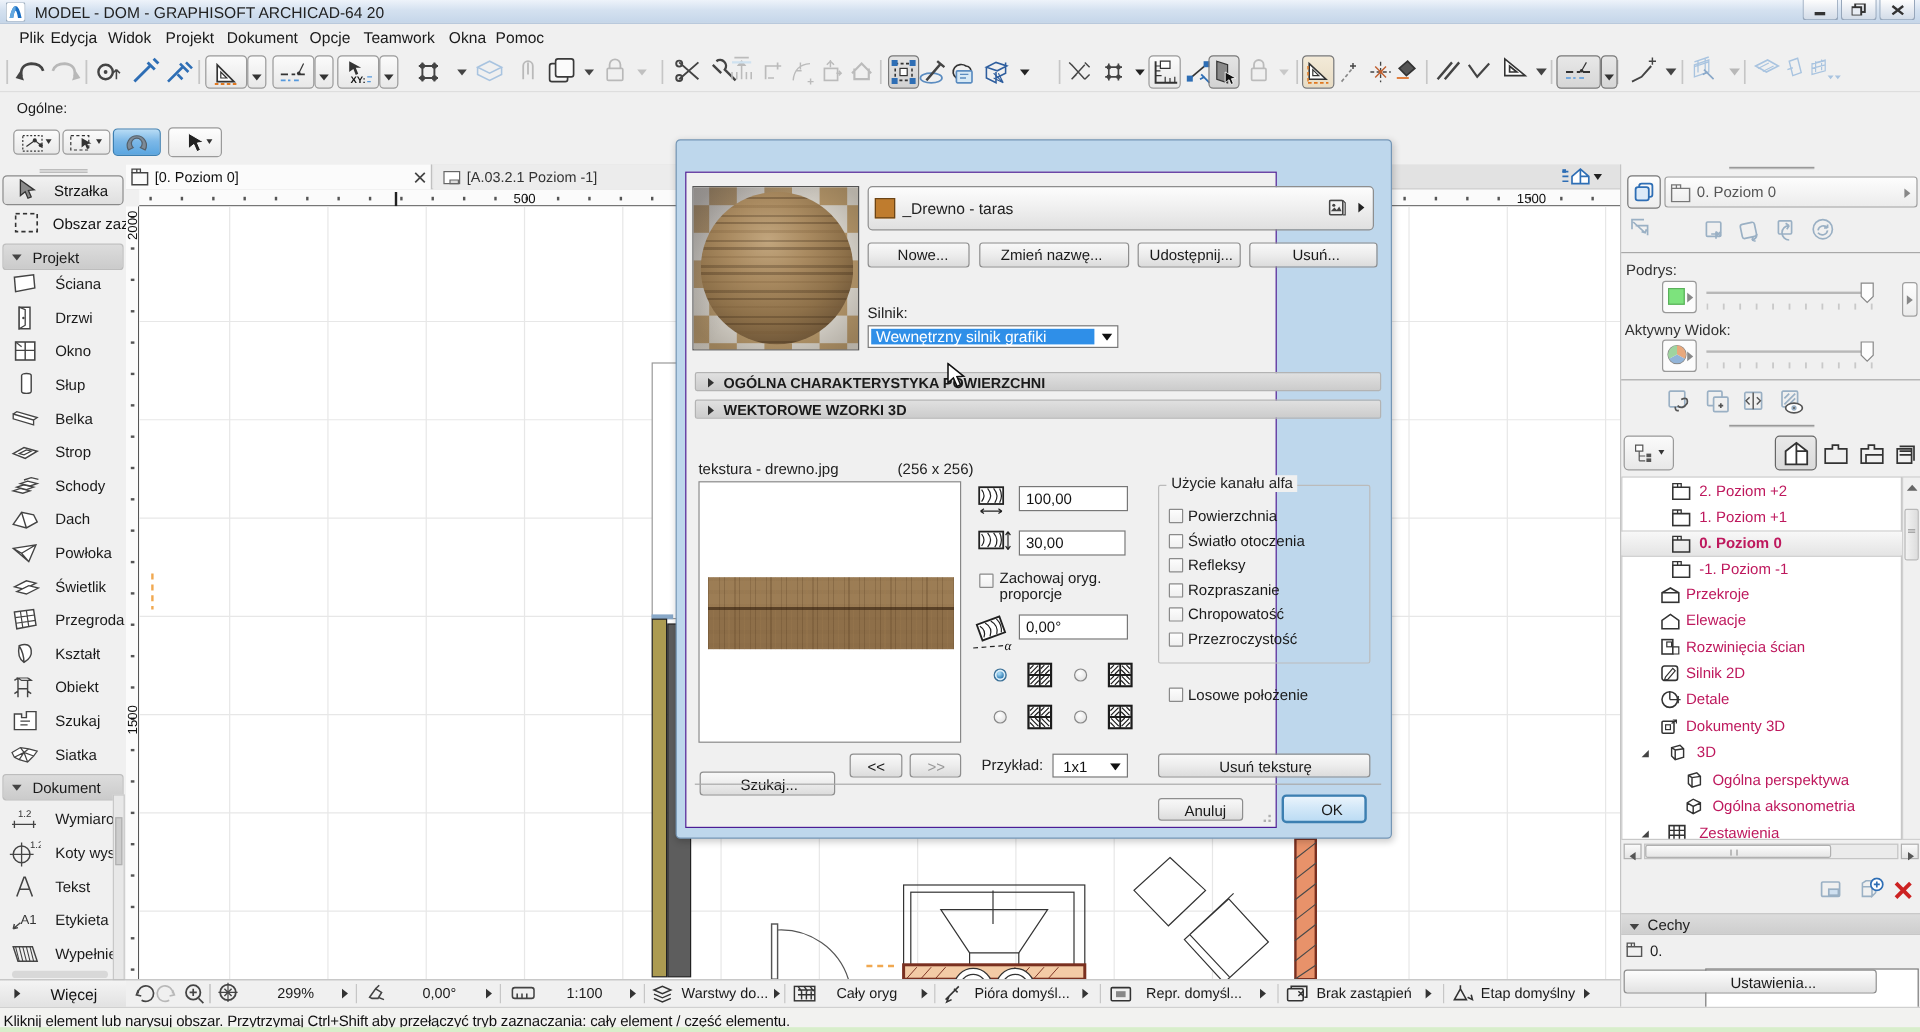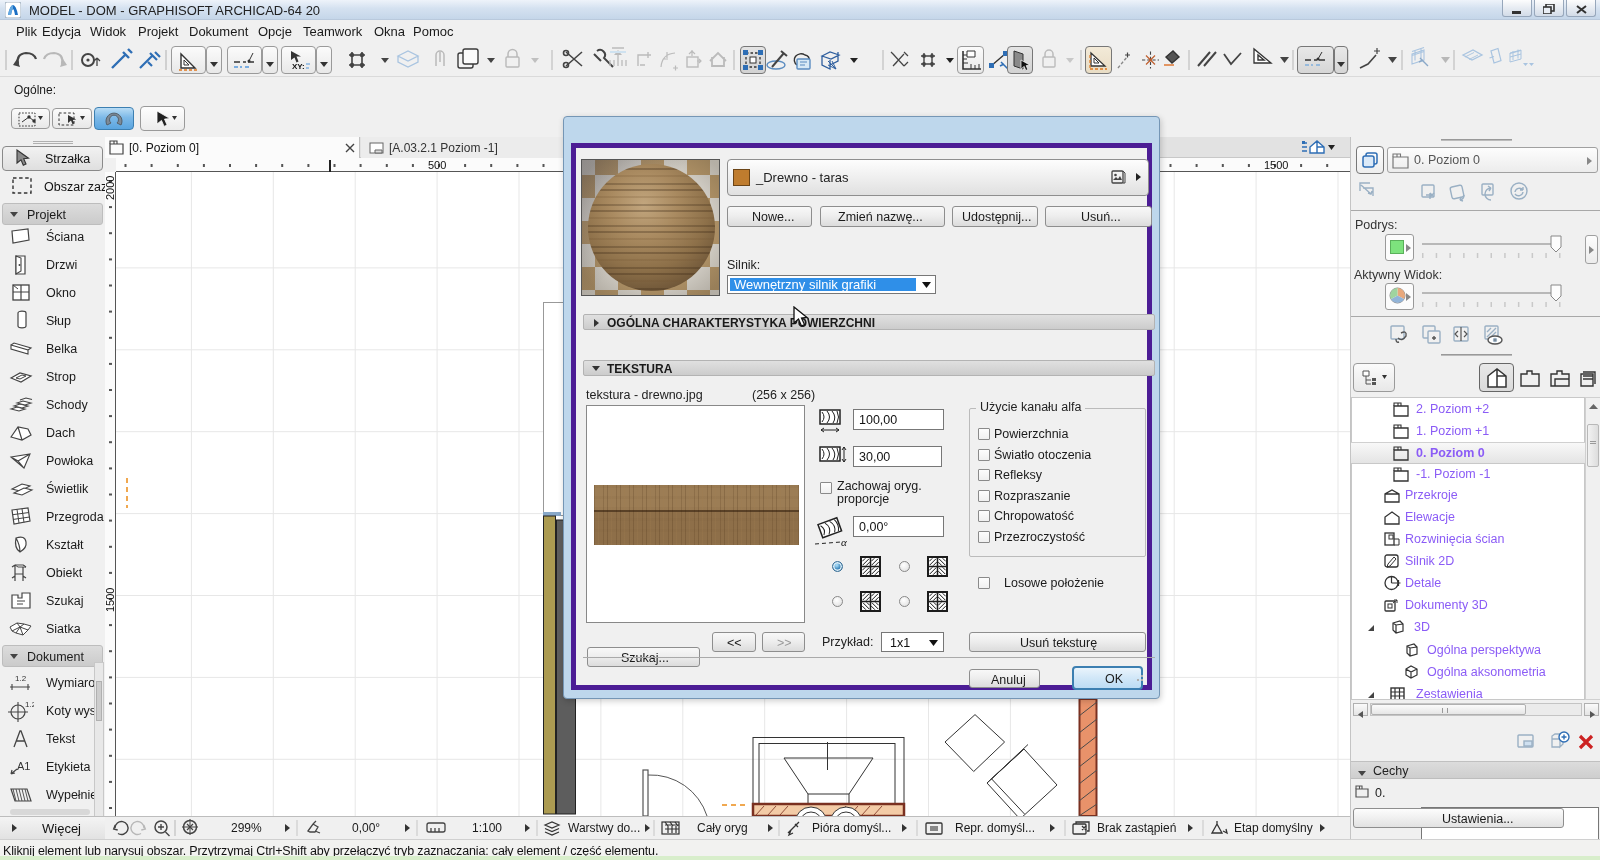--- a/index.html
+++ b/index.html
@@ -29,21 +29,21 @@
 #hintbar .htxt{position:absolute;left:3px;top:4px;font-size:12.5px;color:#111;letter-spacing:-0.15px}
 #hintgreen{left:0;top:856px;width:1600px;height:4px;background:#d8eecb}
 .btn{position:absolute;background:linear-gradient(#f8f8f8,#eeeeee 45%,#dcdcdc);border:1px solid #8e8e8e;border-radius:3px;font-size:12.5px;color:#1a1a1a;text-align:center}
 .tbtn{position:absolute;top:2px;height:28px;background:linear-gradient(#fbfbfb,#e8e8e8);border:1px solid #9a9a9a;border-radius:4px;display:flex;align-items:center;justify-content:center}
 .tpress{background:linear-gradient(#e4e4e4,#d2d2d2);border-color:#777}
 .tri-r{display:inline-block;width:0;height:0;border-top:4px solid transparent;border-bottom:4px solid transparent;border-left:5px solid #333}
 .tri-d{display:inline-block;width:0;height:0;border-left:4px solid transparent;border-right:4px solid transparent;border-top:5px solid #333}
 
 #dialog{left:563px;top:116px;width:597px;height:583px;background:#bed7ec;border:1px solid #7596b5;border-radius:4px;box-shadow:1px 2px 6px rgba(0,0,0,0.2)}
 #dlgtitle{position:absolute;left:0;top:0;width:100%;height:26px;font-size:14px;color:#333}
-#dlgbody{position:absolute;left:7px;top:26px;width:581px;height:547px;background:#f0f0f0;border:5px solid #4c1d95}
+#dlgbody{position:absolute;left:7px;top:26px;width:493px;height:547px;background:#f0f0f0;border:1px solid #4c1d95}
 .secbar{position:absolute;left:7px;width:572px;height:16px;background:linear-gradient(#e0e0e0,#cccccc);border:1px solid #b3b3b3;border-radius:2px;font-weight:bold;font-size:12px;color:#1a1a1a}
 .field{position:absolute;background:#fff;border:1px solid #777;font-size:12.5px;color:#111}
 .cb{position:absolute;width:12px;height:12px;background:linear-gradient(#fdfdfd,#f0f0f0);border:1px solid #8a8a8a;border-radius:1px}
 .clabel{position:absolute;font-size:12.5px;color:#1a1a1a}
 .radio{position:absolute;width:11px;height:11px;border-radius:50%;background:radial-gradient(circle at 40% 35%,#fff,#dcdcdc);border:1px solid #888}
 .rsel{background:radial-gradient(circle at 40% 35%,#9fd4f2 10%,#2f7cb4 55%,#15486e 95%);border-color:#3a6f96;box-shadow:inset 0 0 0 1.5px #dceef8}
 .pat{position:absolute;width:21px;height:21px}
 #checker{position:absolute;left:0;top:0;width:139px;height:137px;background:
  linear-gradient(125deg,rgba(55,55,70,0.30),rgba(0,0,0,0) 45%),
  radial-gradient(circle at 52% 48%,rgba(0,0,0,0) 52%,rgba(60,50,35,0.22) 85%),
@@ -815,21 +815,21 @@
       </svg>
     </div>
  <svg style="position:absolute;left:168px;top:230px" width="82" height="22" viewBox="0 0 82 22">
   <g fill="none" stroke="#333" stroke-width="1.4">
    <path d="M2 19 L2 7 L8 7 L8 4 L13 4 L13 7 L20 7 L20 19 Z"></path>
    <path d="M32 19 L32 7 L38 7 L38 4 L43 4 L43 7 L50 7 L50 19 Z M36 19 l0 -7 14 0" transform="translate(0,0)"></path>
    <path d="M62 5 l12 0 0 12 -12 0 z m2 -2 l12 0 0 12 m-12 -8 l10 0 m-10 3 l10 0" transform="translate(0,2)"></path>
   </g>
  </svg>
  <div style="position:absolute;left:0;top:260px;width:234px;height:303px;background:#fff;border:1px solid #c8c8c8"></div>
- <div id="tree" style="position:absolute;left:0;top:262px;width:234px;height:300px;overflow:hidden;font-size:12.5px;color:#8b5cf6">
+ <div id="tree" style="position:absolute;left:0;top:262px;width:234px;height:300px;overflow:hidden;font-size:12.5px;color:#be185d">
       <div style="position:absolute;left:0;top:0px;width:234px;height:21px">
         <svg style="position:absolute;left:42px;top:2px" width="18" height="16" viewBox="0 0 18 16">
           <path d="M1 15 L1 5 L15 5 L15 15 Z" fill="none" stroke="#333" stroke-width="1.3"></path>
           <path d="M1 5 L1 2 L5 2 L5 5 M5 2 l3 0 0 3" fill="none" stroke="#333" stroke-width="1.1"></path>
         </svg>
         <span style="position:absolute;left:65px;top:3px">2. Poziom +2</span>
       </div>
       <div style="position:absolute;left:0;top:22px;width:234px;height:21px">
         <svg style="position:absolute;left:42px;top:2px" width="18" height="16" viewBox="0 0 18 16">
           <path d="M1 15 L1 5 L15 5 L15 15 Z" fill="none" stroke="#333" stroke-width="1.3"></path>
@@ -1086,23 +1086,23 @@
    <div style="position:absolute;left:2px;top:2px;width:186px;height:13px;background:#2f8fe8"></div>
    <span style="position:absolute;left:6px;top:1px;font-size:13px;color:#fff">Wewnętrzny silnik grafiki</span>
    <svg style="position:absolute;right:4px;top:6px" width="9" height="6">
           <path d="M0 0 l9 0 -4.5 6 z" fill="#111"></path>
         </svg>
   </div>
   <div class="secbar" style="top:166px">
         <span class="tri-r" style="position:absolute;left:10px;top:4px;border-left-color:#333"></span>
         <span style="position:absolute;left:23px;top:1px">OGÓLNA CHARAKTERYSTYKA POWIERZCHNI</span>
       </div>
-  <div class="secbar" style="top:212px">
-        <span class="tri-d" style="position:absolute;left:8px;top:5px;border-top-color:#333"></span>
-        <span style="position:absolute;left:23px;top:1px">TEKSTURA</span>
+  <div class="secbar" style="top:189px">
+        <span class="tri-r" style="position:absolute;left:10px;top:4px;border-left-color:#333"></span>
+        <span style="position:absolute;left:23px;top:1px">WEKTOROWE WZORKI 3D</span>
       </div>
   <span style="position:absolute;left:10px;top:240px;font-size:12.5px;color:#222">tekstura - drewno.jpg</span>
   <span style="position:absolute;left:176px;top:240px;font-size:12.5px;color:#222">(256 x 256)</span>
 
   <div style="position:absolute;left:10px;top:257px;width:219px;height:218px;background:#fff;border:1px solid #888">
    <div id="wood" style="position:absolute;left:7px;top:79px;width:205px;height:60px"></div>
   </div>
 
   <svg style="position:absolute;left:243px;top:261px" width="22" height="25" viewBox="0 0 22 25">
         <rect x="1" y="1" width="20" height="14" fill="#fff" stroke="#222" stroke-width="1.5"></rect>
@@ -1160,21 +1160,21 @@
       <span class="clabel" style="left:418px;top:300px">Światło otoczenia</span>
   <div class="cb" style="left:402px;top:321px"></div>
       <span class="clabel" style="left:418px;top:320px">Refleksy</span>
   <div class="cb" style="left:402px;top:342px"></div>
       <span class="clabel" style="left:418px;top:341px">Rozpraszanie</span>
   <div class="cb" style="left:402px;top:362px"></div>
       <span class="clabel" style="left:418px;top:361px">Chropowatość</span>
   <div class="cb" style="left:402px;top:383px"></div>
       <span class="clabel" style="left:418px;top:382px">Przezroczystość</span>
   <div class="cb" style="left:402px;top:429px"></div>
-      <span class="clabel" style="left:428px;top:428px">Losowe położenie</span>
+      <span class="clabel" style="left:418px;top:428px">Losowe położenie</span>
 
   <div class="btn" style="left:11px;top:499px;width:113px;height:20px">
         <span style="position:absolute;left:33px;top:3px">Szukaj...</span>
       </div>
   <div class="btn" style="left:136px;top:484px;width:44px;height:20px">
         <span style="position:absolute;left:14px;top:3px">&lt;&lt;</span>
       </div>
   <div class="btn" style="left:186px;top:484px;width:43px;height:20px;color:#999">
         <span style="position:absolute;left:14px;top:3px">&gt;&gt;</span>
       </div>

